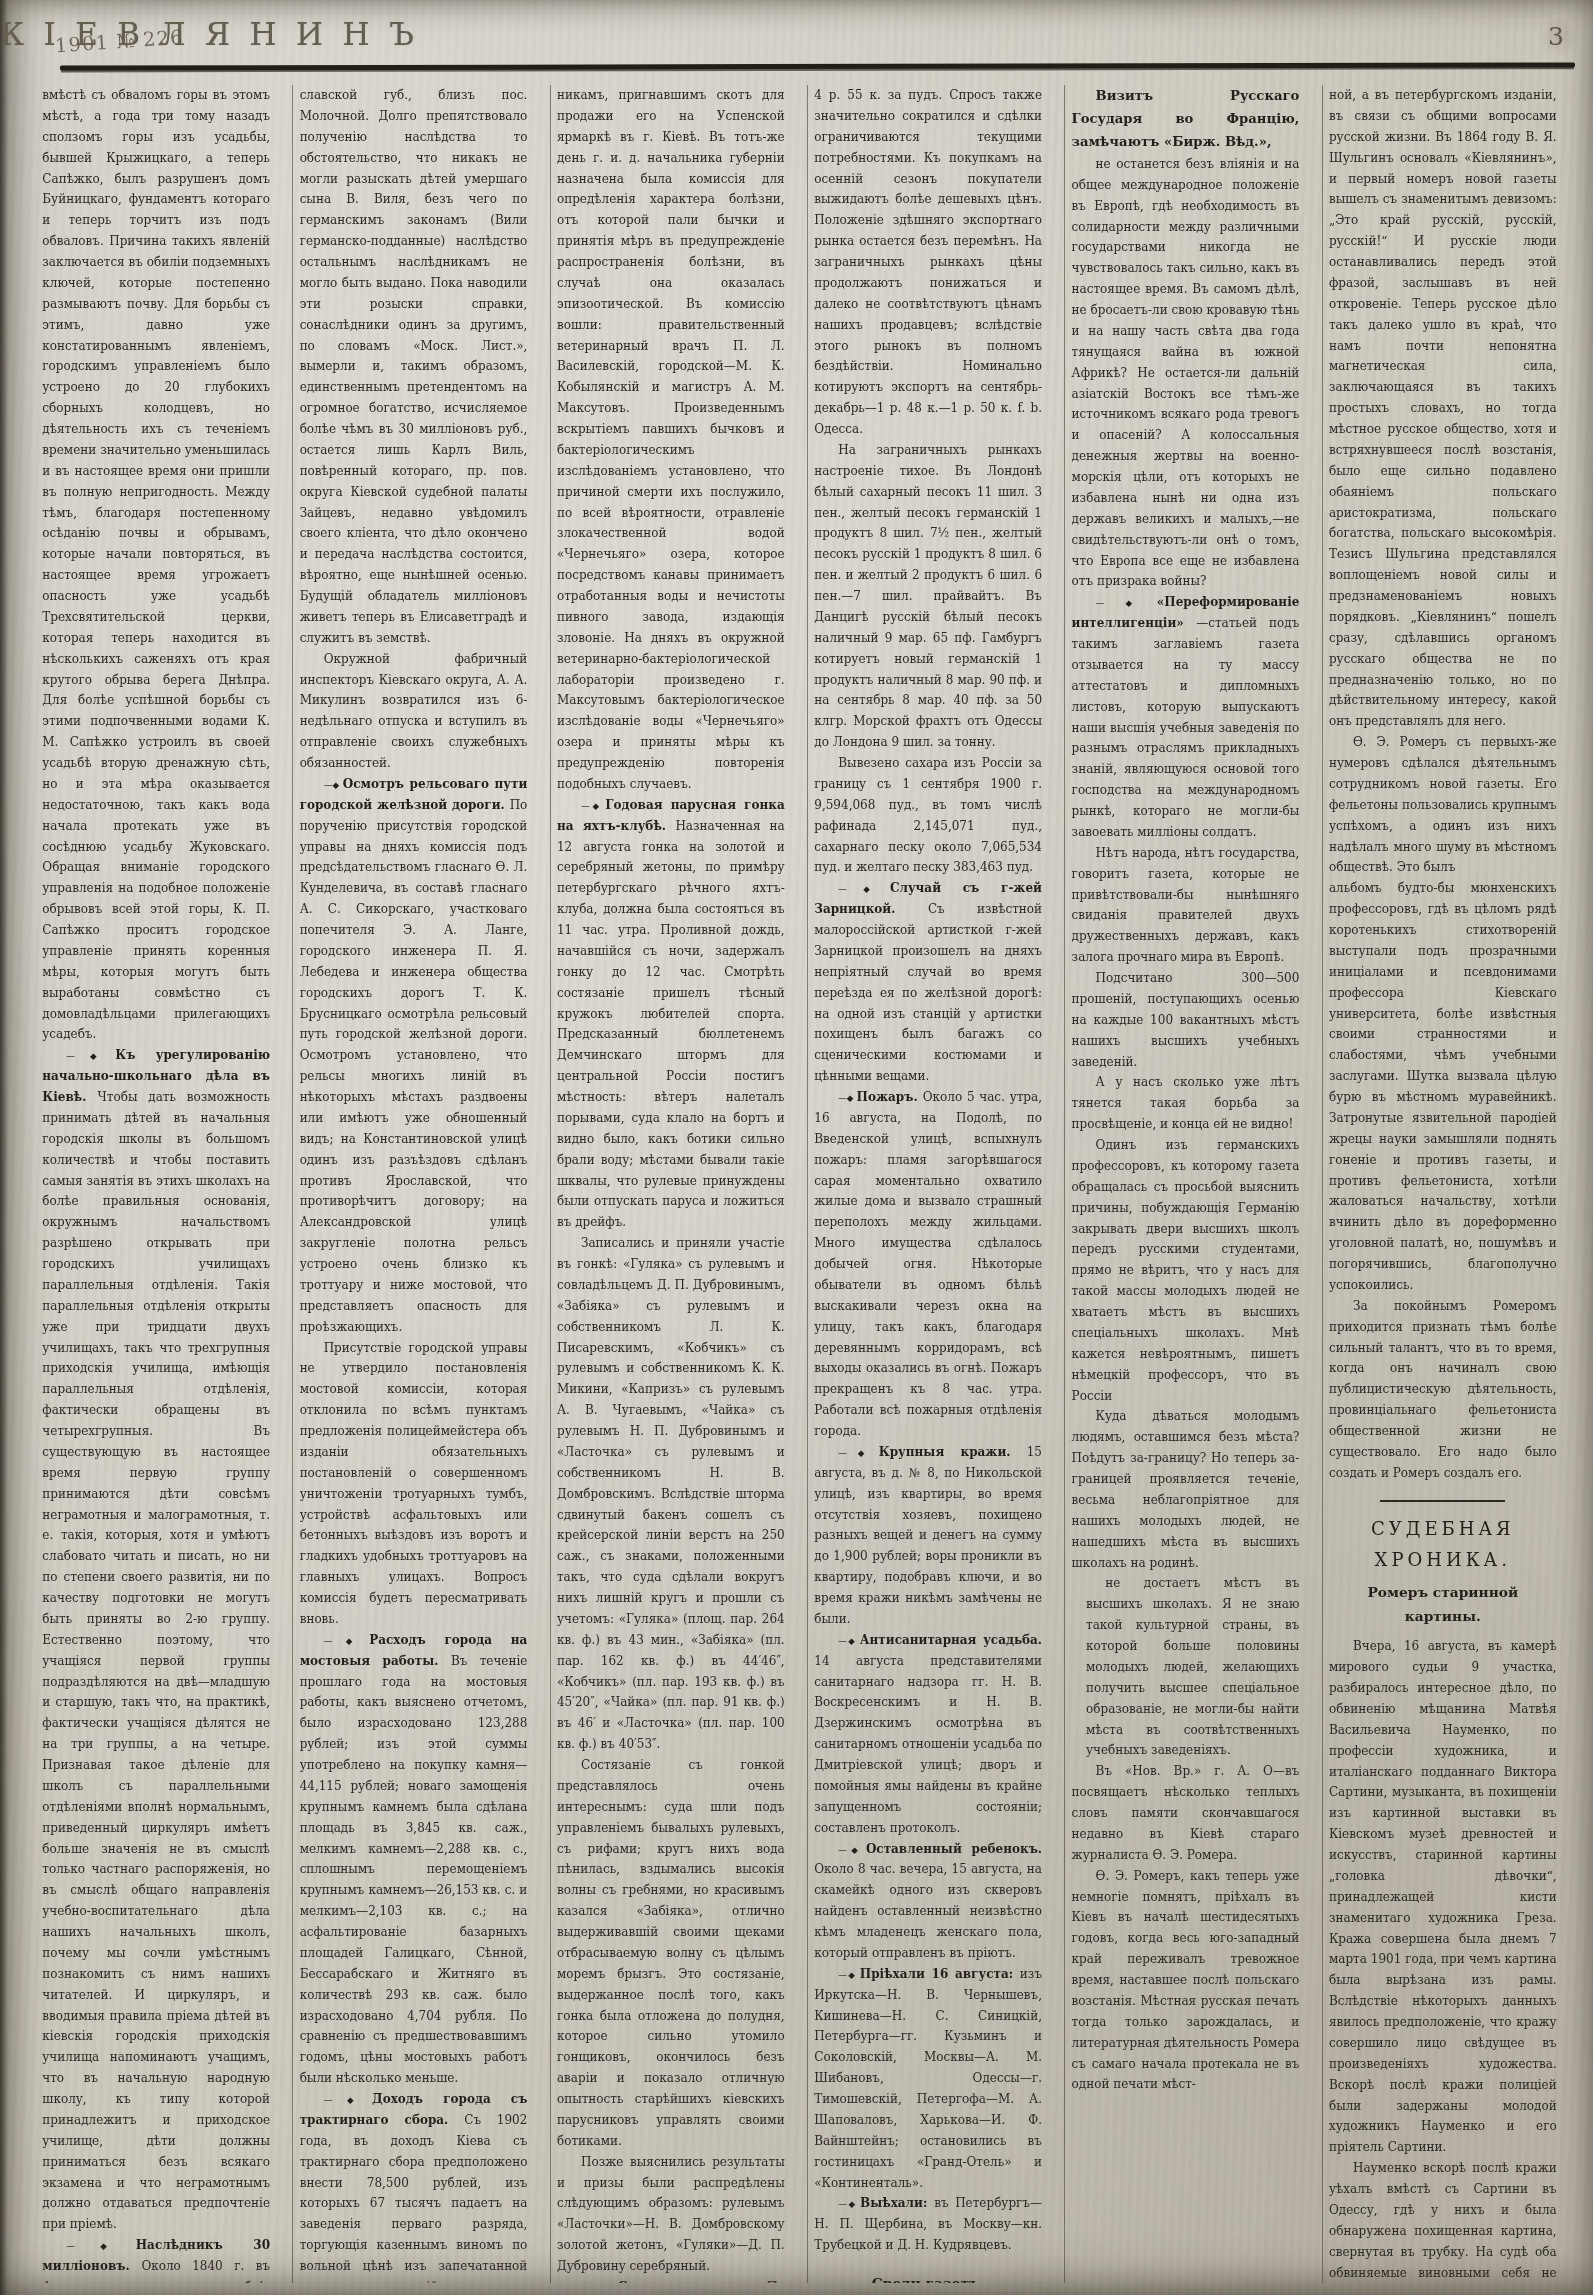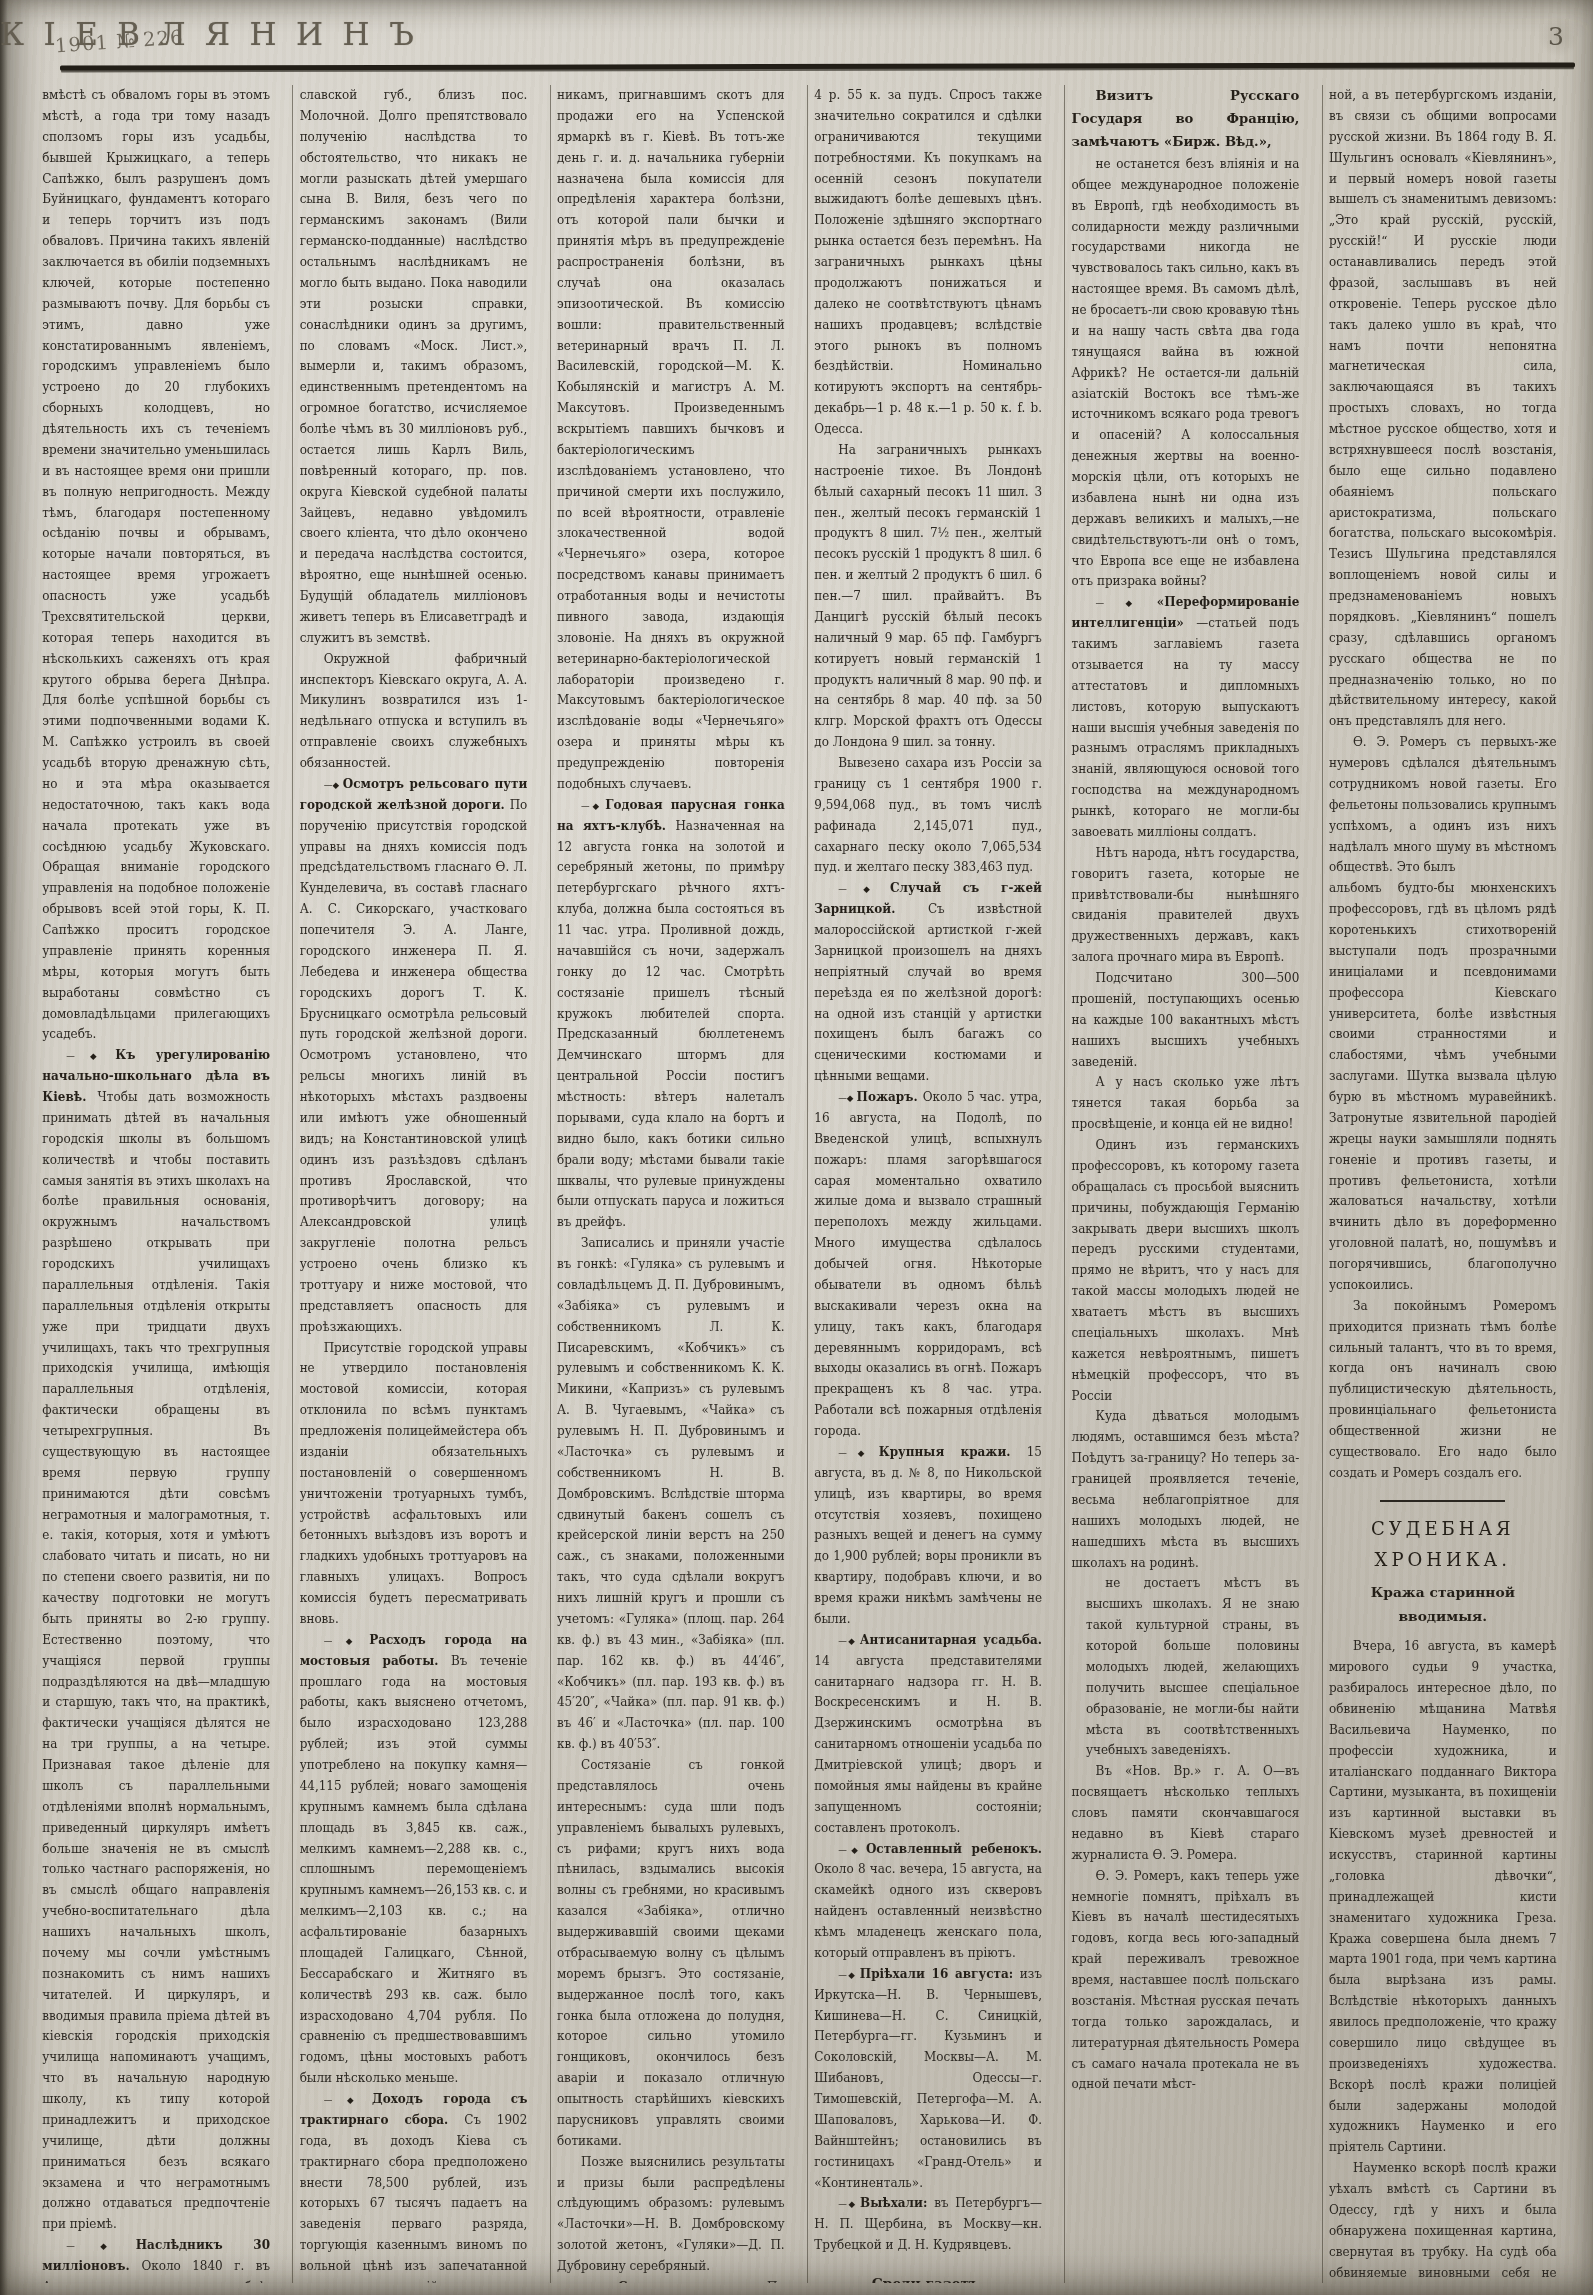--- a/index.html
+++ b/index.html
@@ -68,21 +68,21 @@
   </div>
 
   <div class="columns">
     <div class="col">
         <p class="cont">вмѣстѣ съ обваломъ горы въ этомъ мѣстѣ, а года три тому назадъ сползомъ горы изъ усадьбы, бывшей Крыжицкаго, а теперь Сапѣжко, былъ разрушенъ домъ Буйницкаго, фундаментъ котораго и теперь торчитъ изъ подъ обваловъ. Причина такихъ явленій заключается въ обиліи подземныхъ ключей, которые постепенно размываютъ почву. Для борьбы съ этимъ, давно уже констатированнымъ явленіемъ, городскимъ управленіемъ было устроено до 20 глубокихъ сборныхъ колодцевъ, но дѣятельность ихъ съ теченіемъ времени значительно уменьшилась и въ настоящее время они пришли въ полную непригодность. Между тѣмъ, благодаря постепенному осѣданію почвы и обрывамъ, которые начали повторяться, въ настоящее время угрожаетъ опасность уже усадьбѣ Трехсвятительской церкви, которая теперь находится въ нѣсколькихъ саженяхъ отъ края крутого обрыва берега Днѣпра. Для болѣе успѣшной борьбы съ этими подпочвенными водами К. М. Сапѣжко устроилъ въ своей усадьбѣ вторую дренажную сѣть, но и эта мѣра оказывается недостаточною, такъ какъ вода начала протекать уже въ сосѣднюю усадьбу Жуковскаго. Обращая вниманіе городского управленія на подобное положеніе обрывовъ всей этой горы, К. П. Сапѣжко проситъ городское управленіе принять коренныя мѣры, которыя могутъ быть выработаны совмѣстно съ домовладѣльцами прилегающихъ усадебъ.</p>
         <p><span class="marker">—◆</span><span class="lead">Къ урегулированію начально-школьнаго дѣла въ Кіевѣ. </span>Чтобы дать возможность принимать дѣтей въ начальныя городскія школы въ большомъ количествѣ и чтобы поставить самыя занятія въ этихъ школахъ на болѣе правильныя основанія, окружнымъ начальствомъ разрѣшено открывать при городскихъ училищахъ параллельныя отдѣленія. Такія параллельныя отдѣленія открыты уже при тридцати двухъ училищахъ, такъ что трехгрупныя приходскія училища, имѣющія параллельныя отдѣленія, фактически обращены въ четырехгрупныя. Въ существующую въ настоящее время первую группу принимаются дѣти совсѣмъ неграмотныя и малограмотныя, т. е. такія, которыя, хотя и умѣютъ слабовато читать и писать, но ни по степени своего развитія, ни по качеству подготовки не могутъ быть приняты во 2-ю группу. Естественно поэтому, что учащіяся первой группы подраздѣляются на двѣ—младшую и старшую, такъ что, на практикѣ, фактически учащіяся дѣлятся не на три группы, а на четыре. Признавая такое дѣленіе для школъ съ параллельными отдѣленіями вполнѣ нормальнымъ, приведенный циркуляръ имѣетъ больше значенія не въ смыслѣ только частнаго распоряженія, но въ смыслѣ общаго направленія учебно-воспитательнаго дѣла нашихъ начальныхъ школъ, почему мы сочли умѣстнымъ познакомить съ нимъ нашихъ читателей. И циркуляръ, и вводимыя правила пріема дѣтей въ кіевскія городскія приходскія училища напоминаютъ учащимъ, что въ начальную народную школу, къ типу которой принадлежитъ и приходское училище, дѣти должны приниматься безъ всякаго экзамена и что неграмотнымъ должно отдаваться предпочтеніе при пріемѣ.</p>
         <p><span class="marker">—◆</span><span class="lead">Наслѣдникъ 30 милліоновъ. </span>Около 1840 г. въ Америку, на купеческомъ кораблѣ, бѣжалъ изъ Кенигсберга, вслѣдствіе дурного обращенія родителей, 12-лѣтній мальчикъ Фридрихъ Виль. Какъ онъ туда доѣхалъ и какъ жилъ—покрыто пока «мракомъ неизвѣстности». Очевидно только, что энергичный молодой человѣкъ не дремалъ: къ концу своей жизни онъ оказался обладателемъ огромнаго состоянія, которое по смерти его, послѣдовавшей въ Калифорніи, исчислялось въ десятки милліоновъ рублей. Наслѣдниковъ при покойномъ не оказалось, и начались продолжительные розыски родственниковъ его по всей Германіи и Россіи. Розыски эти указали, что единственный оставшійся въ живыхъ родственникъ покойнаго, Карлъ Виль, проживаетъ нынѣ въ предѣлахъ Екатерино-</p>
       </div>
     <div class="col">
         <p class="cont">славской губ., близъ пос. Молочной. Долго препятствовало полученію наслѣдства то обстоятельство, что никакъ не могли разыскать дѣтей умершаго сына В. Виля, безъ чего по германскимъ законамъ (Вили германско-подданные) наслѣдство остальнымъ наслѣдникамъ не могло быть выдано. Пока наводили эти розыски справки, сонаслѣдники одинъ за другимъ, по словамъ «Моск. Лист.», вымерли и, такимъ образомъ, единственнымъ претендентомъ на огромное богатство, исчисляемое болѣе чѣмъ въ 30 милліоновъ руб., остается лишь Карлъ Виль, повѣренный котораго, пр. пов. округа Кіевской судебной палаты Зайцевъ, недавно увѣдомилъ своего кліента, что дѣло окончено и передача наслѣдства состоится, вѣроятно, еще нынѣшней осенью. Будущій обладатель милліоновъ живетъ теперь въ Елисаветградѣ и служитъ въ земствѣ.</p>
-        <p>Окружной фабричный инспекторъ Кіевскаго округа, А. А. Микулинъ возвратился изъ 1-недѣльнаго отпуска и вступилъ въ отправленіе своихъ служебныхъ обязанностей.</p>
+        <p>Окружной фабричный инспекторъ Кіевскаго округа, А. А. Микулинъ возвратился изъ 6-недѣльнаго отпуска и вступилъ въ отправленіе своихъ служебныхъ обязанностей.</p>
         <p><span class="marker">—◆</span><span class="lead">Осмотръ рельсоваго пути городской желѣзной дороги. </span>По порученію присутствія городской управы на дняхъ комиссія подъ предсѣдательствомъ гласнаго Ѳ. Л. Кунделевича, въ составѣ гласнаго А. С. Сикорскаго, участковаго попечителя Э. А. Ланге, городского инженера П. Я. Лебедева и инженера общества городскихъ дорогъ Т. К. Брусницкаго осмотрѣла рельсовый путь городской желѣзной дороги. Осмотромъ установлено, что рельсы многихъ линій въ нѣкоторыхъ мѣстахъ раздвоены или имѣютъ уже обношенный видъ; на Константиновской улицѣ одинъ изъ разъѣздовъ сдѣланъ противъ Ярославской, что противорѣчитъ договору; на Александровской улицѣ закругленіе полотна рельсъ устроено очень близко къ троттуару и ниже мостовой, что представляетъ опасность для проѣзжающихъ.</p>
         <p>Присутствіе городской управы не утвердило постановленія мостовой комиссіи, которая отклонила по всѣмъ пунктамъ предложенія полицеймейстера объ изданіи обязательныхъ постановленій о совершенномъ уничтоженіи тротуарныхъ тумбъ, устройствѣ асфальтовыхъ или бетонныхъ выѣздовъ изъ воротъ и гладкихъ удобныхъ троттуаровъ на главныхъ улицахъ. Вопросъ комиссія будетъ пересматривать вновь.</p>
         <p><span class="marker">—◆</span><span class="lead">Расходъ города на мостовыя работы. </span>Въ теченіе прошлаго года на мостовыя работы, какъ выяснено отчетомъ, было израсходовано 123,288 рублей; изъ этой суммы употреблено на покупку камня—44,115 рублей; новаго замощенія крупнымъ камнемъ была сдѣлана площадь въ 3,845 кв. саж., мелкимъ камнемъ—2,288 кв. с., сплошнымъ перемощеніемъ крупнымъ камнемъ—26,153 кв. с. и мелкимъ—2,103 кв. с.; на асфальтированіе базарныхъ площадей Галицкаго, Сѣнной, Бессарабскаго и Житняго въ количествѣ 293 кв. саж. было израсходовано 4,704 рубля. По сравненію съ предшествовавшимъ годомъ, цѣны мостовыхъ работъ были нѣсколько меньше.</p>
         <p><span class="marker">—◆</span><span class="lead">Доходъ города съ трактирнаго сбора. </span>Съ 1902 года, въ доходъ Кіева съ трактирнаго сбора предположено внести 78,500 рублей, изъ которыхъ 67 тысячъ падаетъ на заведенія перваго разряда, торгующія казеннымъ виномъ по вольной цѣнѣ изъ запечатанной посуды, съ заведеній, торгующихъ казеннымъ виномъ въ запечатанной посудѣ и по казенной цѣнѣ—12 тысячъ, а съ остальныхъ трактирныхъ заведеній—6,500 руб. Въ текущемъ году, по 17 августа, въ доходъ трактирнаго промысла поступило 68,046 руб. и ожидается еще 11,978 руб.</p>
       </div>
     <div class="col">
         <p class="cont">никамъ, пригнавшимъ скотъ для продажи его на Успенской ярмаркѣ въ г. Кіевѣ. Въ тотъ-же день г. и. д. начальника губерніи назначена была комиссія для опредѣленія характера болѣзни, отъ которой пали бычки и принятія мѣръ въ предупрежденіе распространенія болѣзни, въ случаѣ она оказалась эпизоотической. Въ комиссію вошли: правительственный ветеринарный врачъ П. Л. Василевскій, городской—М. К. Кобылянскій и магистръ А. М. Максутовъ. Произведеннымъ вскрытіемъ павшихъ бычковъ и бактеріологическимъ изслѣдованіемъ установлено, что причиной смерти ихъ послужило, по всей вѣроятности, отравленіе злокачественной водой «Чернечьяго» озера, которое посредствомъ канавы принимаетъ отработанныя воды и нечистоты пивного завода, издающія зловоніе. На дняхъ въ окружной ветеринарно-бактеріологической лабораторіи произведено г. Максутовымъ бактеріологическое изслѣдованіе воды «Чернечьяго» озера и приняты мѣры къ предупрежденію повторенія подобныхъ случаевъ.</p>
         <p><span class="marker">—◆</span><span class="lead">Годовая парусная гонка на яхтъ-клубѣ. </span>Назначенная на 12 августа гонка на золотой и серебряный жетоны, по примѣру петербургскаго рѣчного яхтъ-клуба, должна была состояться въ 11 час. утра. Проливной дождь, начавшійся съ ночи, задержалъ гонку до 12 час. Смотрѣть состязаніе пришелъ тѣсный кружокъ любителей спорта. Предсказанный бюллетенемъ Демчинскаго штормъ для центральной Россіи постигъ мѣстность: вѣтеръ налеталъ порывами, суда клало на бортъ и видно было, какъ ботики сильно брали воду; мѣстами бывали такіе шквалы, что рулевые принуждены были отпускать паруса и ложиться въ дрейфъ.</p>
         <p>Записались и приняли участіе въ гонкѣ: «Гуляка» съ рулевымъ и совладѣльцемъ Д. П. Дубровинымъ, «Забіяка» съ рулевымъ и собственникомъ Л. К. Писаревскимъ, «Кобчикъ» съ рулевымъ и собственникомъ К. К. Микини, «Капризъ» съ рулевымъ А. В. Чугаевымъ, «Чайка» съ рулевымъ Н. П. Дубровинымъ и «Ласточка» съ рулевымъ и собственникомъ Н. В. Домбровскимъ. Вслѣдствіе шторма сдвинутый бакенъ сошелъ съ крейсерской линіи верстъ на 250 саж., съ знаками, положенными такъ, что суда сдѣлали вокругъ нихъ лишній кругъ и прошли съ учетомъ: «Гуляка» (площ. пар. 264 кв. ф.) въ 43 мин., «Забіяка» (пл. пар. 162 кв. ф.) въ 44′46″, «Кобчикъ» (пл. пар. 193 кв. ф.) въ 45′20″, «Чайка» (пл. пар. 91 кв. ф.) въ 46′ и «Ласточка» (пл. пар. 100 кв. ф.) въ 40′53″.</p>
         <p>Состязаніе съ гонкой представлялось очень интереснымъ: суда шли подъ управленіемъ бывалыхъ рулевыхъ, съ рифами; кругъ нихъ вода пѣнилась, вздымались высокія волны съ гребнями, но красивымъ казался «Забіяка», отлично выдерживавшій своими щеками отбрасываемую волну съ цѣлымъ моремъ брызгъ. Это состязаніе, выдержанное послѣ того, какъ гонка была отложена до полудня, которое сильно утомило гонщиковъ, окончилось безъ аваріи и показало отличную опытность старѣйшихъ кіевскихъ парусниковъ управлять своими ботиками.</p>
@@ -116,19 +116,19 @@
         <p>Въ «Нов. Вр.» г. А. О—въ посвящаетъ нѣсколько теплыхъ словъ памяти скончавшагося недавно въ Кіевѣ стараго журналиста Ѳ. Э. Ромера.</p>
         <p>Ѳ. Э. Ромеръ, какъ теперь уже немногіе помнятъ, пріѣхалъ въ Кіевъ въ началѣ шестидесятыхъ годовъ, когда весь юго-западный край переживалъ тревожное время, наставшее послѣ польскаго возстанія. Мѣстная русская печать тогда только зарождалась, и литературная дѣятельность Ромера съ самаго начала протекала не въ одной печати мѣст-</p>
       </div>
     <div class="col">
         <p class="cont">ной, а въ петербургскомъ изданіи, въ связи съ общими вопросами русской жизни. Въ 1864 году В. Я. Шульгинъ основалъ «Кіевлянинъ», и первый номеръ новой газеты вышелъ съ знаменитымъ девизомъ: „Это край русскій, русскій, русскій!“ И русскіе люди останавливались передъ этой фразой, заслышавъ въ ней откровеніе. Теперь русское дѣло такъ далеко ушло въ краѣ, что намъ почти непонятна магнетическая сила, заключающаяся въ такихъ простыхъ словахъ, но тогда мѣстное русское общество, хотя и встряхнувшееся послѣ возстанія, было еще сильно подавлено обаяніемъ польскаго аристократизма, польскаго богатства, польскаго высокомѣрія. Тезисъ Шульгина представлялся воплощеніемъ новой силы и предзнаменованіемъ новыхъ порядковъ. „Кіевлянинъ“ пошелъ сразу, сдѣлавшись органомъ русскаго общества не по предназначенію только, но по дѣйствительному интересу, какой онъ представлялъ для него.</p>
         <p>Ѳ. Э. Ромеръ съ первыхъ-же нумеровъ сдѣлался дѣятельнымъ сотрудникомъ новой газеты. Его фельетоны пользовались крупнымъ успѣхомъ, а одинъ изъ нихъ надѣлалъ много шуму въ мѣстномъ обществѣ. Это былъ</p>
         <p class="cont">альбомъ будто-бы мюнхенскихъ профессоровъ, гдѣ въ цѣломъ рядѣ коротенькихъ стихотвореній выступали подъ прозрачными иниціалами и псевдонимами профессора Кіевскаго университета, болѣе извѣстныя своими странностями и слабостями, чѣмъ учебными заслугами. Шутка вызвала цѣлую бурю въ мѣстномъ муравейникѣ. Затронутые язвительной пародіей жрецы науки замышляли поднять гоненіе и противъ газеты, и противъ фельетониста, хотѣли жаловаться начальству, хотѣли вчинить дѣло въ дореформенно уголовной палатѣ, но, пошумѣвъ и погорячившись, благополучно успокоились.</p>
         <p>За покойнымъ Ромеромъ приходится признать тѣмъ болѣе сильный талантъ, что въ то время, когда онъ начиналъ свою публицистическую дѣятельность, провинціальнаго фельетониста общественной жизни не существовало. Его надо было создать и Ромеръ создалъ его.</p>
         <div class="divider"></div>
         <h2 class="section">СУДЕБНАЯ ХРОНИКА.</h2>
-        <h3 class="sub">Кража старинной вводимыя.</h3>
+        <h3 class="sub">Ромеръ старинной картины.</h3>
         <p>Вчера, 16 августа, въ камерѣ мирового судьи 9 участка, разбиралось интересное дѣло, по обвиненію мѣщанина Матвѣя Васильевича Науменко, по профессіи художника, и италіанскаго подданнаго Виктора Сартини, музыканта, въ похищеніи изъ картинной выставки въ Кіевскомъ музеѣ древностей и искусствъ, старинной картины „головка дѣвочки“, принадлежащей кисти знаменитаго художника Греза. Кража совершена была днемъ 7 марта 1901 года, при чемъ картина была вырѣзана изъ рамы. Вслѣдствіе нѣкоторыхъ данныхъ явилось предположеніе, что кражу совершило лицо свѣдущее въ произведеніяхъ художества. Вскорѣ послѣ кражи полиціей были задержаны молодой художникъ Науменко и его пріятель Сартини.</p>
         <p>Науменко вскорѣ послѣ кражи уѣхалъ вмѣстѣ съ Сартини въ Одессу, гдѣ у нихъ и была обнаружена похищенная картина, свернутая въ трубку. На судѣ оба обвиняемые виновными себя не признали и объяснили, что картину купили случайно у неизвѣстнаго лица. Допрошено было до двадцати свидѣтелей, въ томъ числѣ завѣдующій музеемъ и члены распорядительнаго комитета выставки. Послѣ продолжительнаго разбирательства мировой судья призналъ обоихъ подсудимыхъ виновными и приговорилъ Науменко и Сартини къ тюремному заключенію.</p>
       </div>
   </div>
 </div>
 
 
 </body></html>

